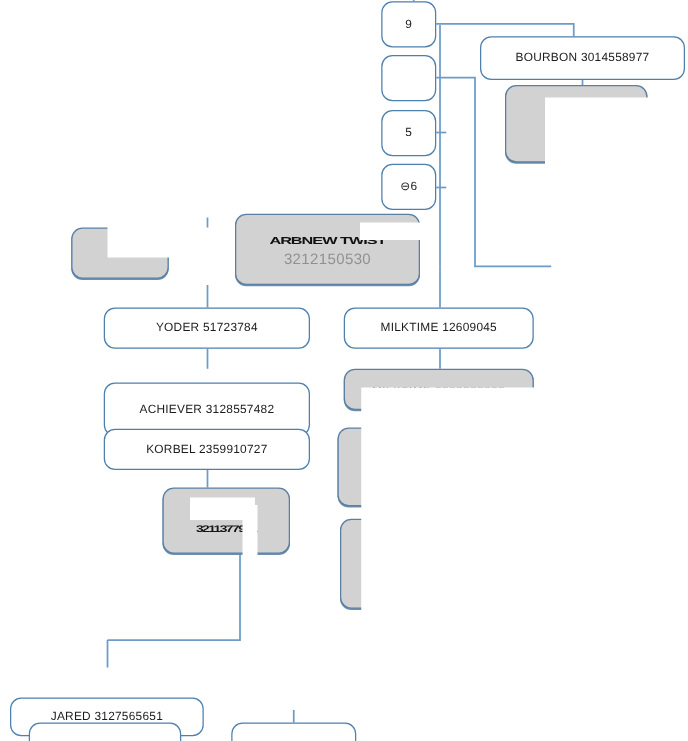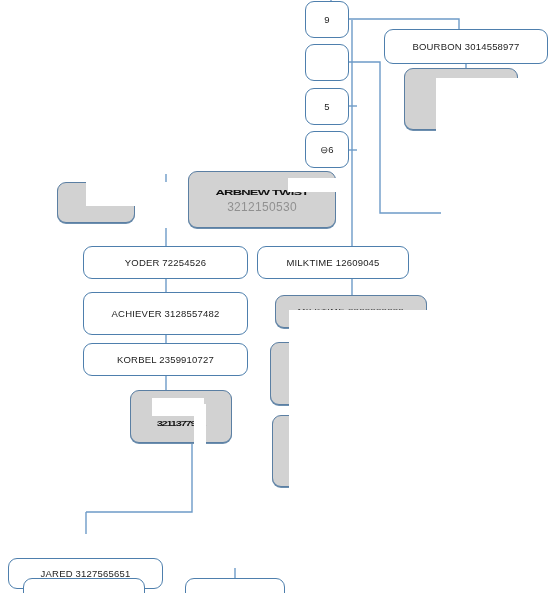--- a/index.html
+++ b/index.html
@@ -148,26 +148,26 @@
         <div class="sub">3·</div>
       </div>
       <div class="node shaded glyph" style="left: 57px; top: 182px; width: 78px; height: 41px;">
         <div class="lbl">28</div>
       </div>
       <div class="node shaded big" style="left: 188px; top: 171px; width: 148px; height: 57px;">
         <div class="lbl">ARBNEW TWIST</div>
         <div class="sub">3212150530</div>
       </div>
       <div class="node" style="left: 83px; top: 246px; width: 165px; height: 33px;">
-        <div class="lbl">YODER 72254526</div>
-      </div>
-      <div class="node" style="left: 257px; top: 246px; width: 152px; height: 33px; justify-content: center;">
+        <div class="lbl">YODER 51723784</div>
+      </div>
+      <div class="node" style="left: 275px; top: 246px; width: 152px; height: 33px; justify-content: center;">
         <div class="lbl">MILKTIME 12609045</div>
       </div>
-      <div class="node" style="left: 83px; top: 292px; width: 165px; height: 43px;">
+      <div class="node" style="left: 83px; top: 306px; width: 165px; height: 43px;">
         <div class="lbl">ACHIEVER 3128557482</div>
       </div>
       <div class="node shaded smear" style="left: 275px; top: 295px; width: 152px; height: 33px;">
         <div class="lbl">MILKTIME 9999999999</div>
       </div>
       <div class="node" style="left: 83px; top: 343px; width: 165px; height: 33px;">
         <div class="lbl">KORBEL 2359910727</div>
       </div>
       <div class="node shaded glyph" style="left: 270px; top: 342px; width: 115px; height: 63px;">
         <div class="lbl">A</div>

